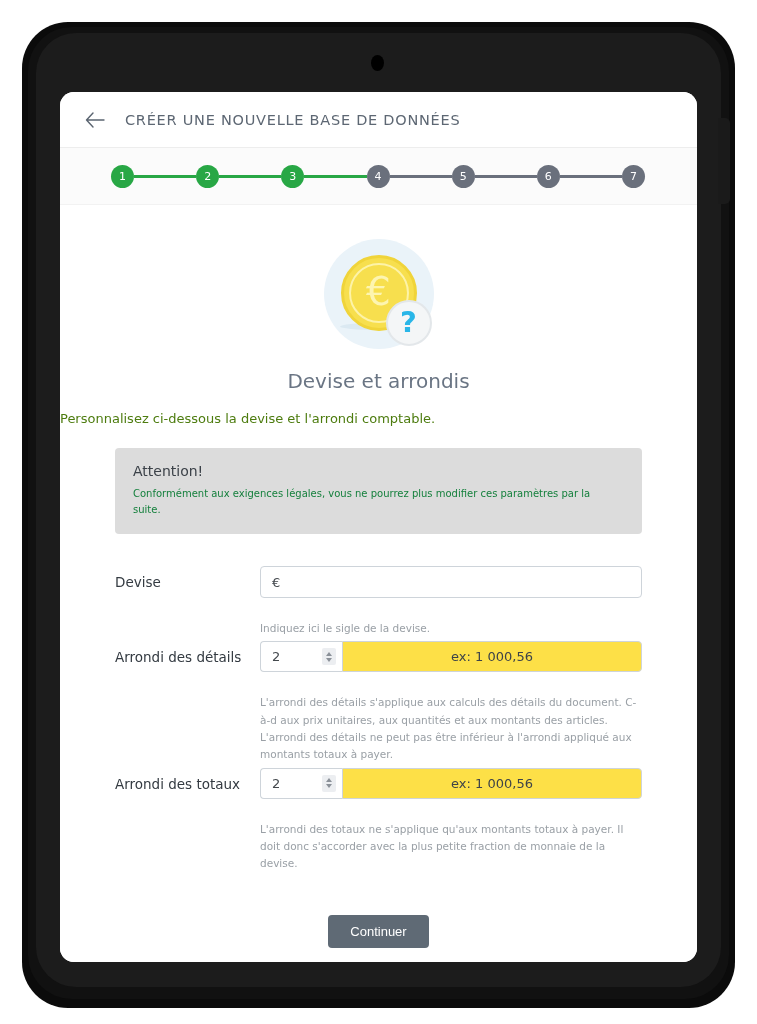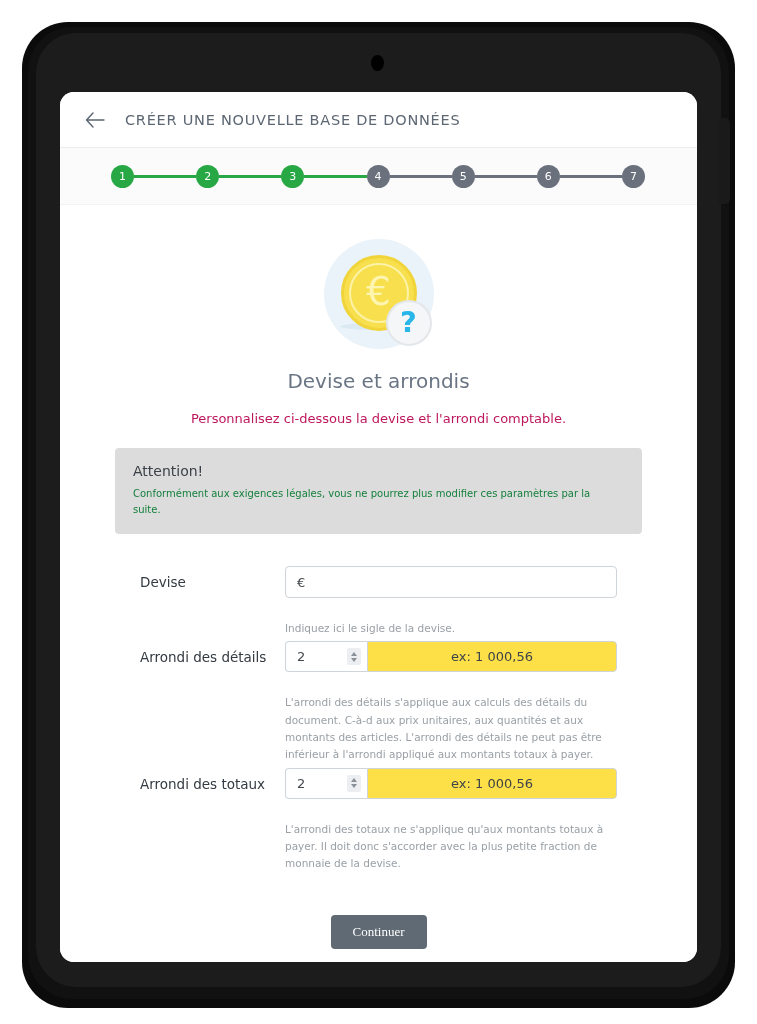--- a/index.html
+++ b/index.html
@@ -215,24 +215,23 @@
   }
 
   .page-title {
     text-align: center;
     margin-top: 20px;
     font-size: 20px;
     color: #6a7584;
     font-weight: 400;
   }
   .page-subtitle {
-    text-align: center;
     margin-top: 18px;
     font-size: 13px;
-    color: #be185d;
+    color: #4d7c0f;
   }
 
   
   .alert-box {
     margin: 22px 55px 0 55px;
     background: #dcdcdc;
     border-radius: 4px;
     padding: 15px 32px 17px 18px;
   }
   .alert-title {
@@ -242,21 +241,21 @@
   }
   .alert-text {
     font-size: 10px;
     color: #15803d;
     line-height: 1.55;
   }
 
   
   .form {
     margin: 32px 0 0 0;
-    padding: 0 80px;
+    padding: 0 55px;
   }
   .form-row {
     display: flex;
     align-items: flex-start;
     margin-bottom: 4px;
   }
   .form-label {
     width: 145px;
     flex: 0 0 145px;
     font-size: 13.5px;
@@ -345,21 +344,21 @@
     margin-top: 42px;
     display: flex;
     justify-content: center;
   }
   .continue-btn {
     background: #5f6a75;
     color: #ffffff;
     border: none;
     border-radius: 4px;
     font-size: 13px;
-    font-family: Liberation Serif, serif;
+    font-family: Liberation Sans, sans-serif;
     padding: 9px 22px;
     cursor: pointer;
   }
 </style>
 </head>
 <body>
 
 <div class="stage">
   <div class="tablet-outer"></div>
   <div class="tablet-mid"></div>

